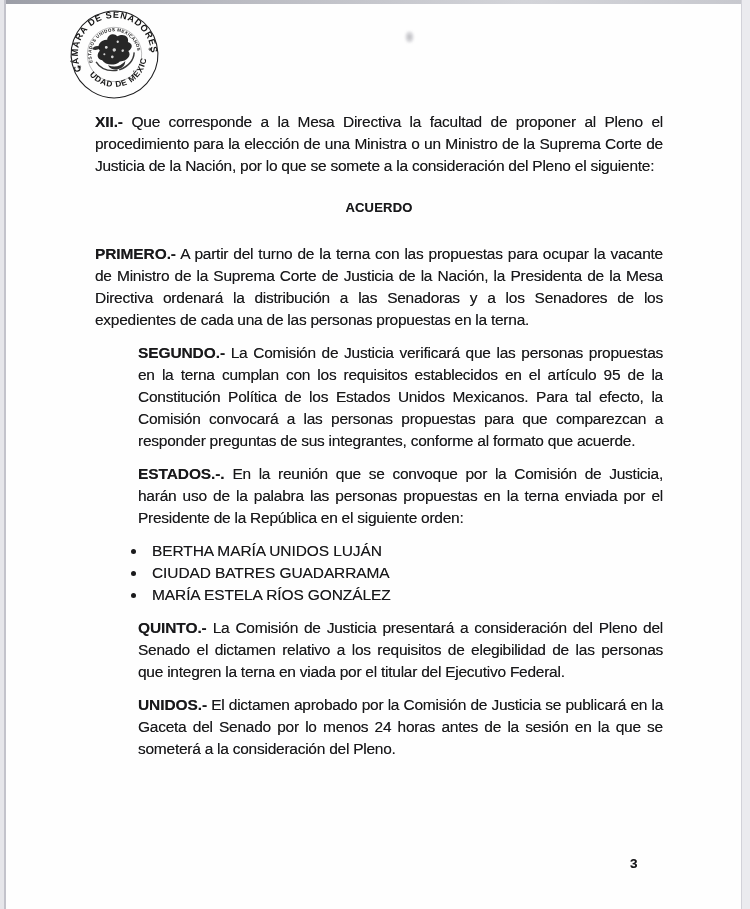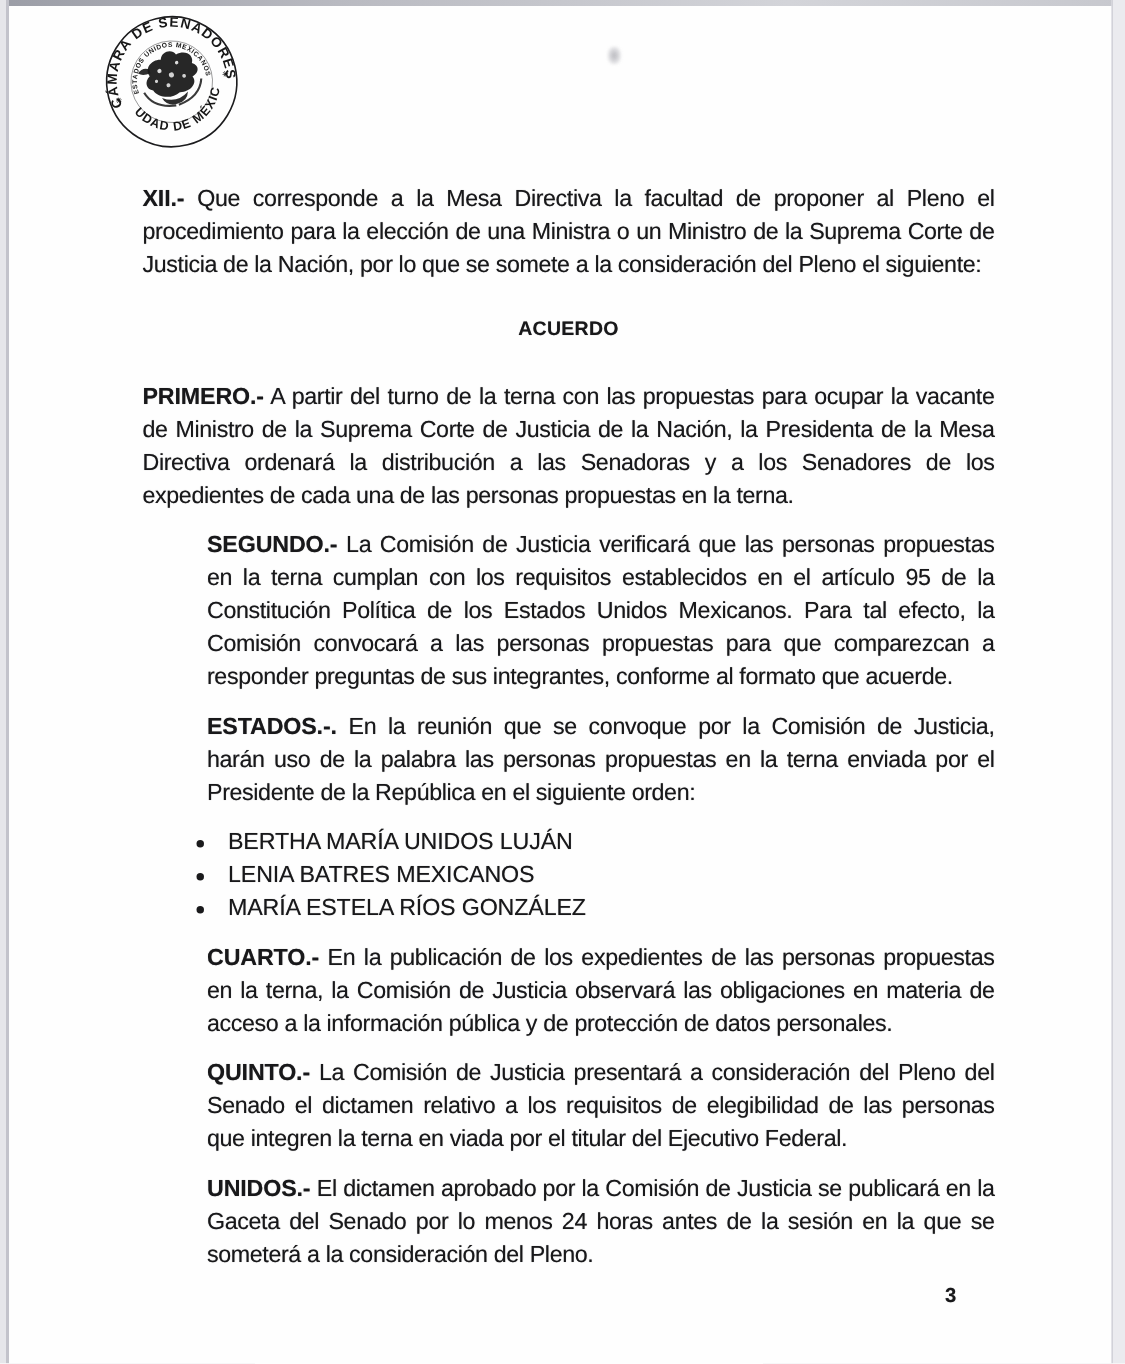--- a/index.html
+++ b/index.html
@@ -44,21 +44,21 @@
   .seal .mark { font-size:5.5px; font-weight:bold; }
   
   .content {
     position:absolute; left:95px; top:110px; width:568px;
     font-size:15.5px; line-height:22px; letter-spacing:-0.25px;
     text-align:justify;
     text-shadow:0 0 0.5px rgba(25,25,28,.55);
   }
   .para { margin:0 0 0 0; }
   .para + .para, .bullets + .para { margin-top:11px;margin-left:43px; }
-  .para.first { margin-top:12px; }
+  .para.first { margin-top:1px; }
   .heading {
     margin:20px 0 0 0; text-align:center; font-weight:bold;
     font-size:13px; line-height:22px; letter-spacing:.2px;
   }
   .after-heading { margin-top:24px; }
   .lead { font-weight:bold; letter-spacing:-0.1px; }
   .bullets {
     list-style:none; margin:11px 0 0 0; padding:0;
     text-align:left;
   }
@@ -143,28 +143,24 @@
       <span>La Comisión de Justicia verificará que las personas propuestas en la terna cumplan con los requisitos establecidos en el artículo 95 de la Constitución Política de los Estados Unidos Mexicanos. Para tal efecto, la Comisión convocará a las personas propuestas para que comparezcan a responder preguntas de sus integrantes, conforme al formato que acuerde.</span>
     </p>
 
     <p class="para">
       <b class="lead">ESTADOS.-.</b>
       <span>En la reunión que se convoque por la Comisión de Justicia, harán uso de la palabra las personas propuestas en la terna enviada por el Presidente de la República en el siguiente orden:</span>
     </p>
 
     <ul class="bullets">
       <li>BERTHA MARÍA UNIDOS LUJÁN</li>
-      <li>LENIA BATRES MEXICANOS</li>
+      <li>CIUDAD BATRES GUADARRAMA</li>
       <li>MARÍA ESTELA RÍOS GONZÁLEZ</li>
     </ul>
 
-    <p class="para">
-      <b class="lead">CUARTO.-</b>
-      <span>En la publicación de los expedientes de las personas propuestas en la terna, la Comisión de Justicia observará las obligaciones en materia de acceso a la información pública y de protección de datos personales.</span>
-    </p>
 
     <p class="para">
       <b class="lead">QUINTO.-</b>
       <span>La Comisión de Justicia presentará a consideración del Pleno del Senado el dictamen relativo a los requisitos de elegibilidad de las personas que integren la terna en viada por el titular del Ejecutivo Federal.</span>
     </p>
 
     <p class="para">
       <b class="lead">UNIDOS.-</b>
       <span>El dictamen aprobado por la Comisión de Justicia se publicará en la Gaceta del Senado por lo menos 24 horas antes de la sesión en la que se someterá a la consideración del Pleno.</span>
     </p>

